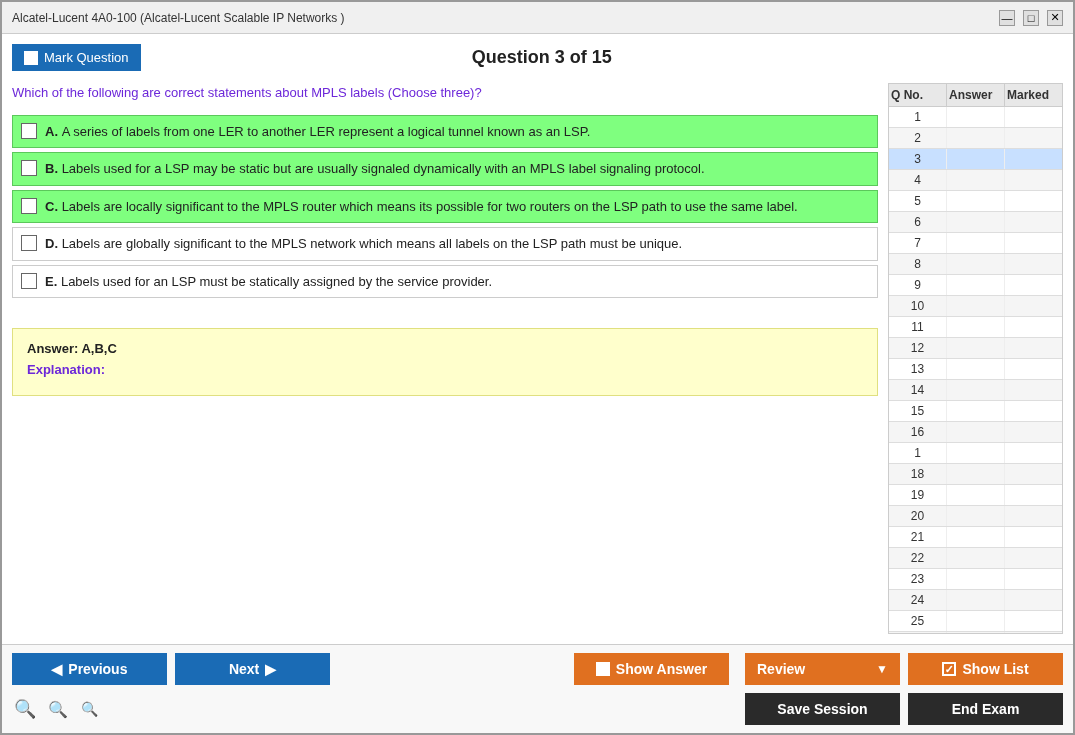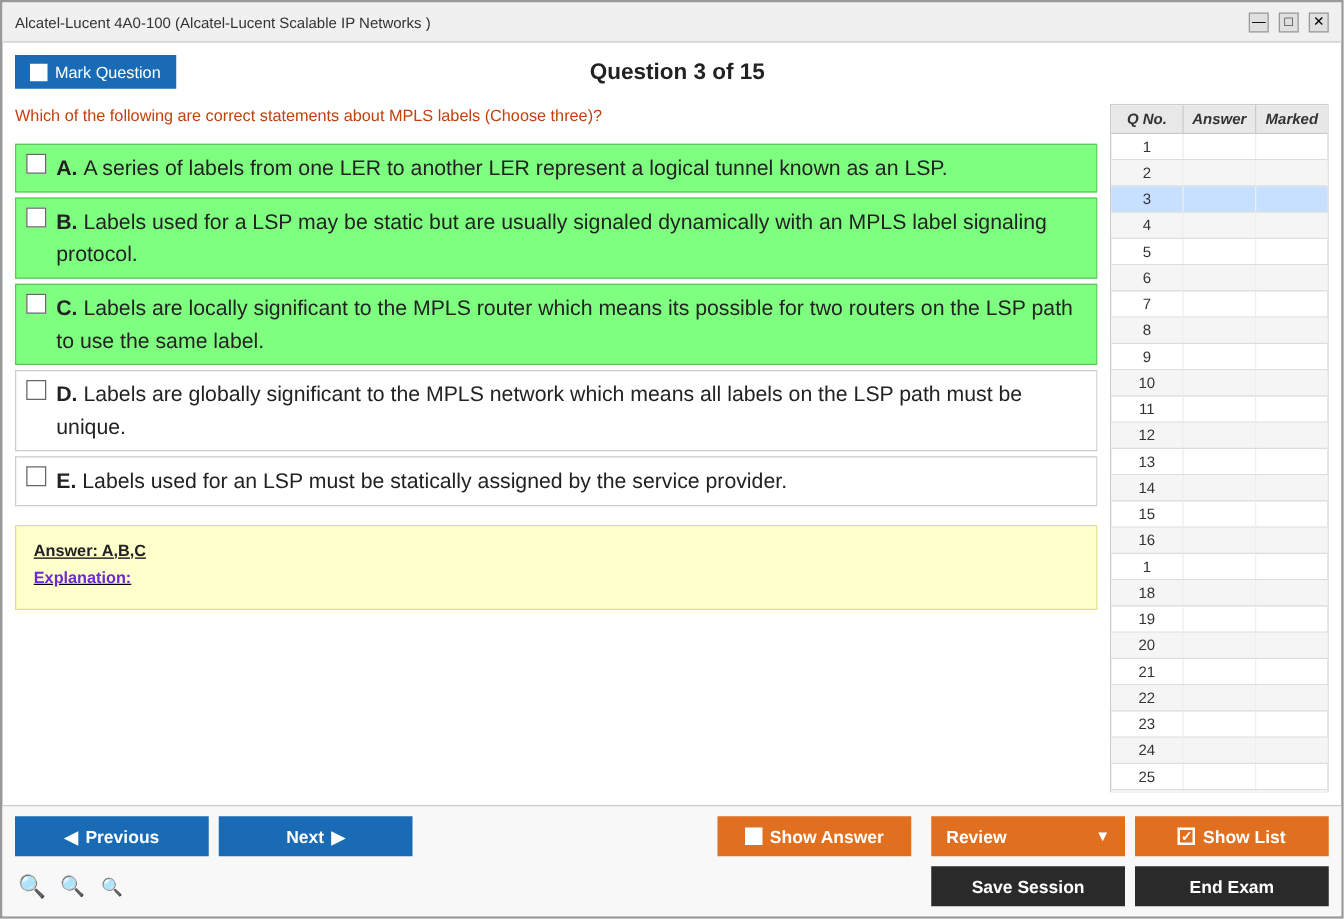--- a/index.html
+++ b/index.html
@@ -21,40 +21,40 @@
     .mark-question-btn { background: #1a6bb5; color: white; border: none; padding: 6px 12px; font-size: 13px; cursor: pointer; display: flex; align-items: flex-end; gap: 6px; }
     .mark-icon { width: 14px; height: 14px; background: white; display: inline-block; }
     .question-title { font-size: 18px; font-weight: bold; color: #222; text-align: center; flex: 1; }
 
     
     .main-area { display: flex; flex: 1; gap: 10px; overflow: hidden; }
 
     
     .left-panel { flex: 1; display: flex; flex-direction: column; overflow: hidden; }
 
-    .question-text { font-size: 13px; color: #c2410c; margin-bottom: 12px; line-height: 1.5; }
+    .question-text { font-size: 13px; color: #6d28d9; margin-bottom: 12px; line-height: 1.5; }
 
     
     .options { display: flex; flex-direction: column; gap: 4px; margin-bottom: 10px; }
     .option { display: flex; align-items: flex-start; padding: 6px 8px; border: 1px solid #ccc; background: #fff; cursor: pointer; }
     .option.selected-green { background: #7fff7f; border-color: #5bc85b; }
     .option-checkbox { width: 16px; height: 16px; border: 1px solid #666; background: white; margin-right: 8px; flex-shrink: 0; margin-top: 1px; display: flex; align-items: center; justify-content: center; }
-    .option-text { font-size: 17px; color: #222; line-height: 1.5; }
+    .option-text { font-size: 13px; color: #222; line-height: 1.5; }
     .option-label { font-weight: bold; }
 
     
-    .answer-box { background: #ffffcc; border: 1px solid #e0e080; padding: 12px 14px; margin-top: 5px; text-decoration: underline; }
+    .answer-box { background: #ffffcc; border: 1px solid #e0e080; padding: 12px 14px; margin-top: 20px; }
     .answer-line { font-size: 13px; color: #222; margin-bottom: 6px; }
     .answer-line strong { font-weight: bold; }
     .explanation-label { font-weight: bold; font-size: 13px; color: #6d28d9; }
 
     
     .right-panel { width: 175px; border: 1px solid #ccc; overflow-y: auto; }
     .list-header { display: flex; background: #e8e8e8; border-bottom: 1px solid #ccc; }
-    .list-col { flex: 1; text-align: center; padding: 4px 2px; font-size: 12px; font-weight: bold; color: #333; border-right: 1px solid #ccc; font-style: italic; }
+    .list-col { flex: 1; text-align: left; padding: 4px 2px; font-size: 12px; font-weight: bold; color: #333; border-right: 1px solid #ccc; }
     .list-col:last-child { border-right: none; }
     .list-row { display: flex; border-bottom: 1px solid #ddd; }
     .list-row:nth-child(even) { background: #f5f5f5; }
     .list-row.active { background: #c8e0ff; }
     .list-cell { flex: 1; text-align: center; padding: 3px 2px; font-size: 12px; color: #333; border-right: 1px solid #eee; }
     .list-cell:last-child { border-right: none; }
 
     
     .bottom-toolbar { border-top: 1px solid #ccc; padding: 8px 10px; background: #f8f8f8; }
     .toolbar-row1 { display: flex; align-items: center; gap: 8px; margin-bottom: 8px; }

